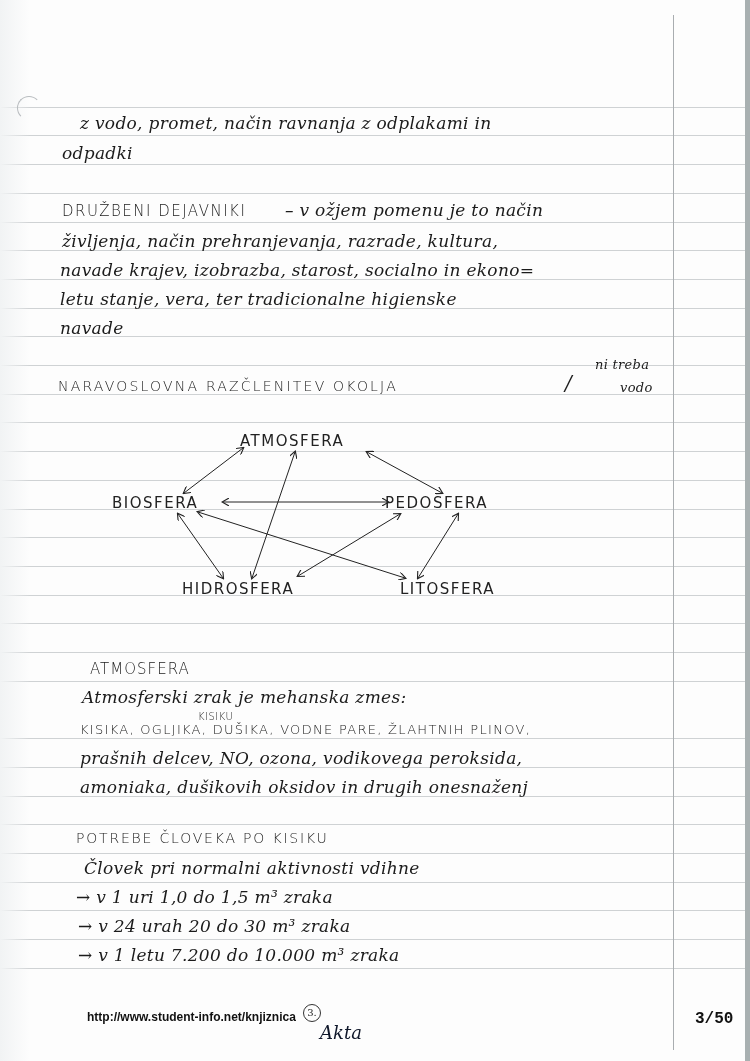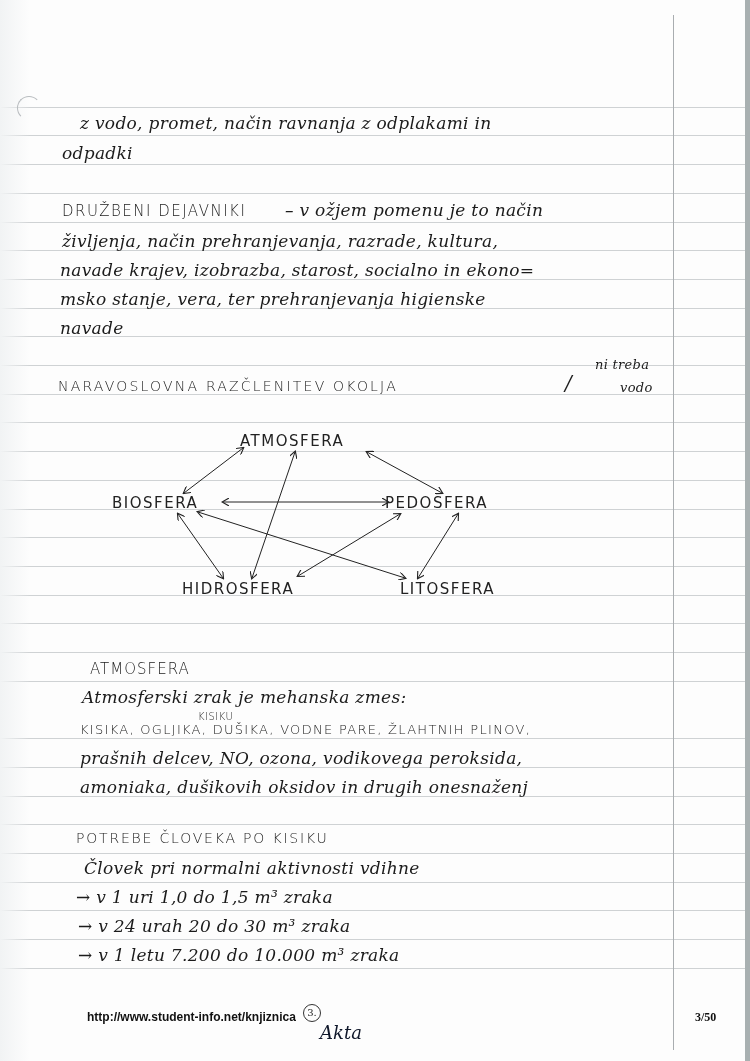--- a/index.html
+++ b/index.html
@@ -54,21 +54,21 @@
     .node {
       position: absolute; font-family: "DejaVu Sans", sans-serif; font-size: 15px;
       letter-spacing: 1.5px; color: #222; white-space: nowrap;
     }
     .footer-url {
       position: absolute; left: 47px; top: 1010px;
       font-family: "Liberation Sans", sans-serif; font-weight: bold; font-size: 12px; color: #111; padding-left: 40px;
     }
     .footer-page {
       position: absolute; left: 695px; top: 1010px;
-      font-family: Liberation Serif, serif; font-weight: bold; font-size: 12px; color: #111;
+      font-family: Liberation Mono, monospace; font-weight: bold; font-size: 16px; color: #111;
     }
     .circled {
       position: absolute; left: 303px; top: 1004px; width: 16px; height: 16px;
       border: 1px solid #333; border-radius: 50%;
       font-family: "DejaVu Serif", serif; font-size: 10px; text-align: center; line-height: 16px; color: #222;
     }
     .signature {
       position: absolute; left: 320px; top: 1022px;
       font-family: "DejaVu Serif", serif; font-style: italic; font-size: 18px; color: #0f172a;
     }
@@ -84,21 +84,21 @@
 <div class="right-edge"></div>
 <div class="hole"></div>
 
 <div class="hw" style="left:80px; top:113px;">z vodo, promet, način ravnanja z odplakami in</div>
 <div class="hw" style="left:62px; top:143px;">odpadki</div>
 
 <div class="caps" style="left:62px; top:202px; letter-spacing:1.5px;">DRUŽBENI DEJAVNIKI</div>
 <div class="hw" style="left:285px; top:200px;">– v ožjem pomenu je to način</div>
 <div class="hw" style="left:62px; top:231px;">življenja, način prehranjevanja, razrade, kultura,</div>
 <div class="hw" style="left:60px; top:260px;">navade krajev, izobrazba, starost, socialno in ekono=</div>
-<div class="hw" style="left:60px; top:289px;">msko stanje, vera, ter prehranjevanja higienske</div>
+<div class="hw" style="left:60px; top:289px;">letu stanje, vera, ter tradicionalne higienske</div>
 <div class="hw" style="left:60px; top:318px;">navade</div>
 
 <div class="caps" style="left:58px; top:378px; font-size:14px; letter-spacing:2.2px;">NARAVOSLOVNA RAZČLENITEV OKOLJA</div>
 <div class="hw" style="left:565px; top:371px; font-size:20px;">/</div>
 <div class="hw" style="left:595px; top:357px; font-size:13px;">ni treba</div>
 <div class="hw" style="left:620px; top:380px; font-size:13px;">vodo</div>
 
 <div class="diagram">
   <svg viewBox="0 0 420 190">
     <defs>

